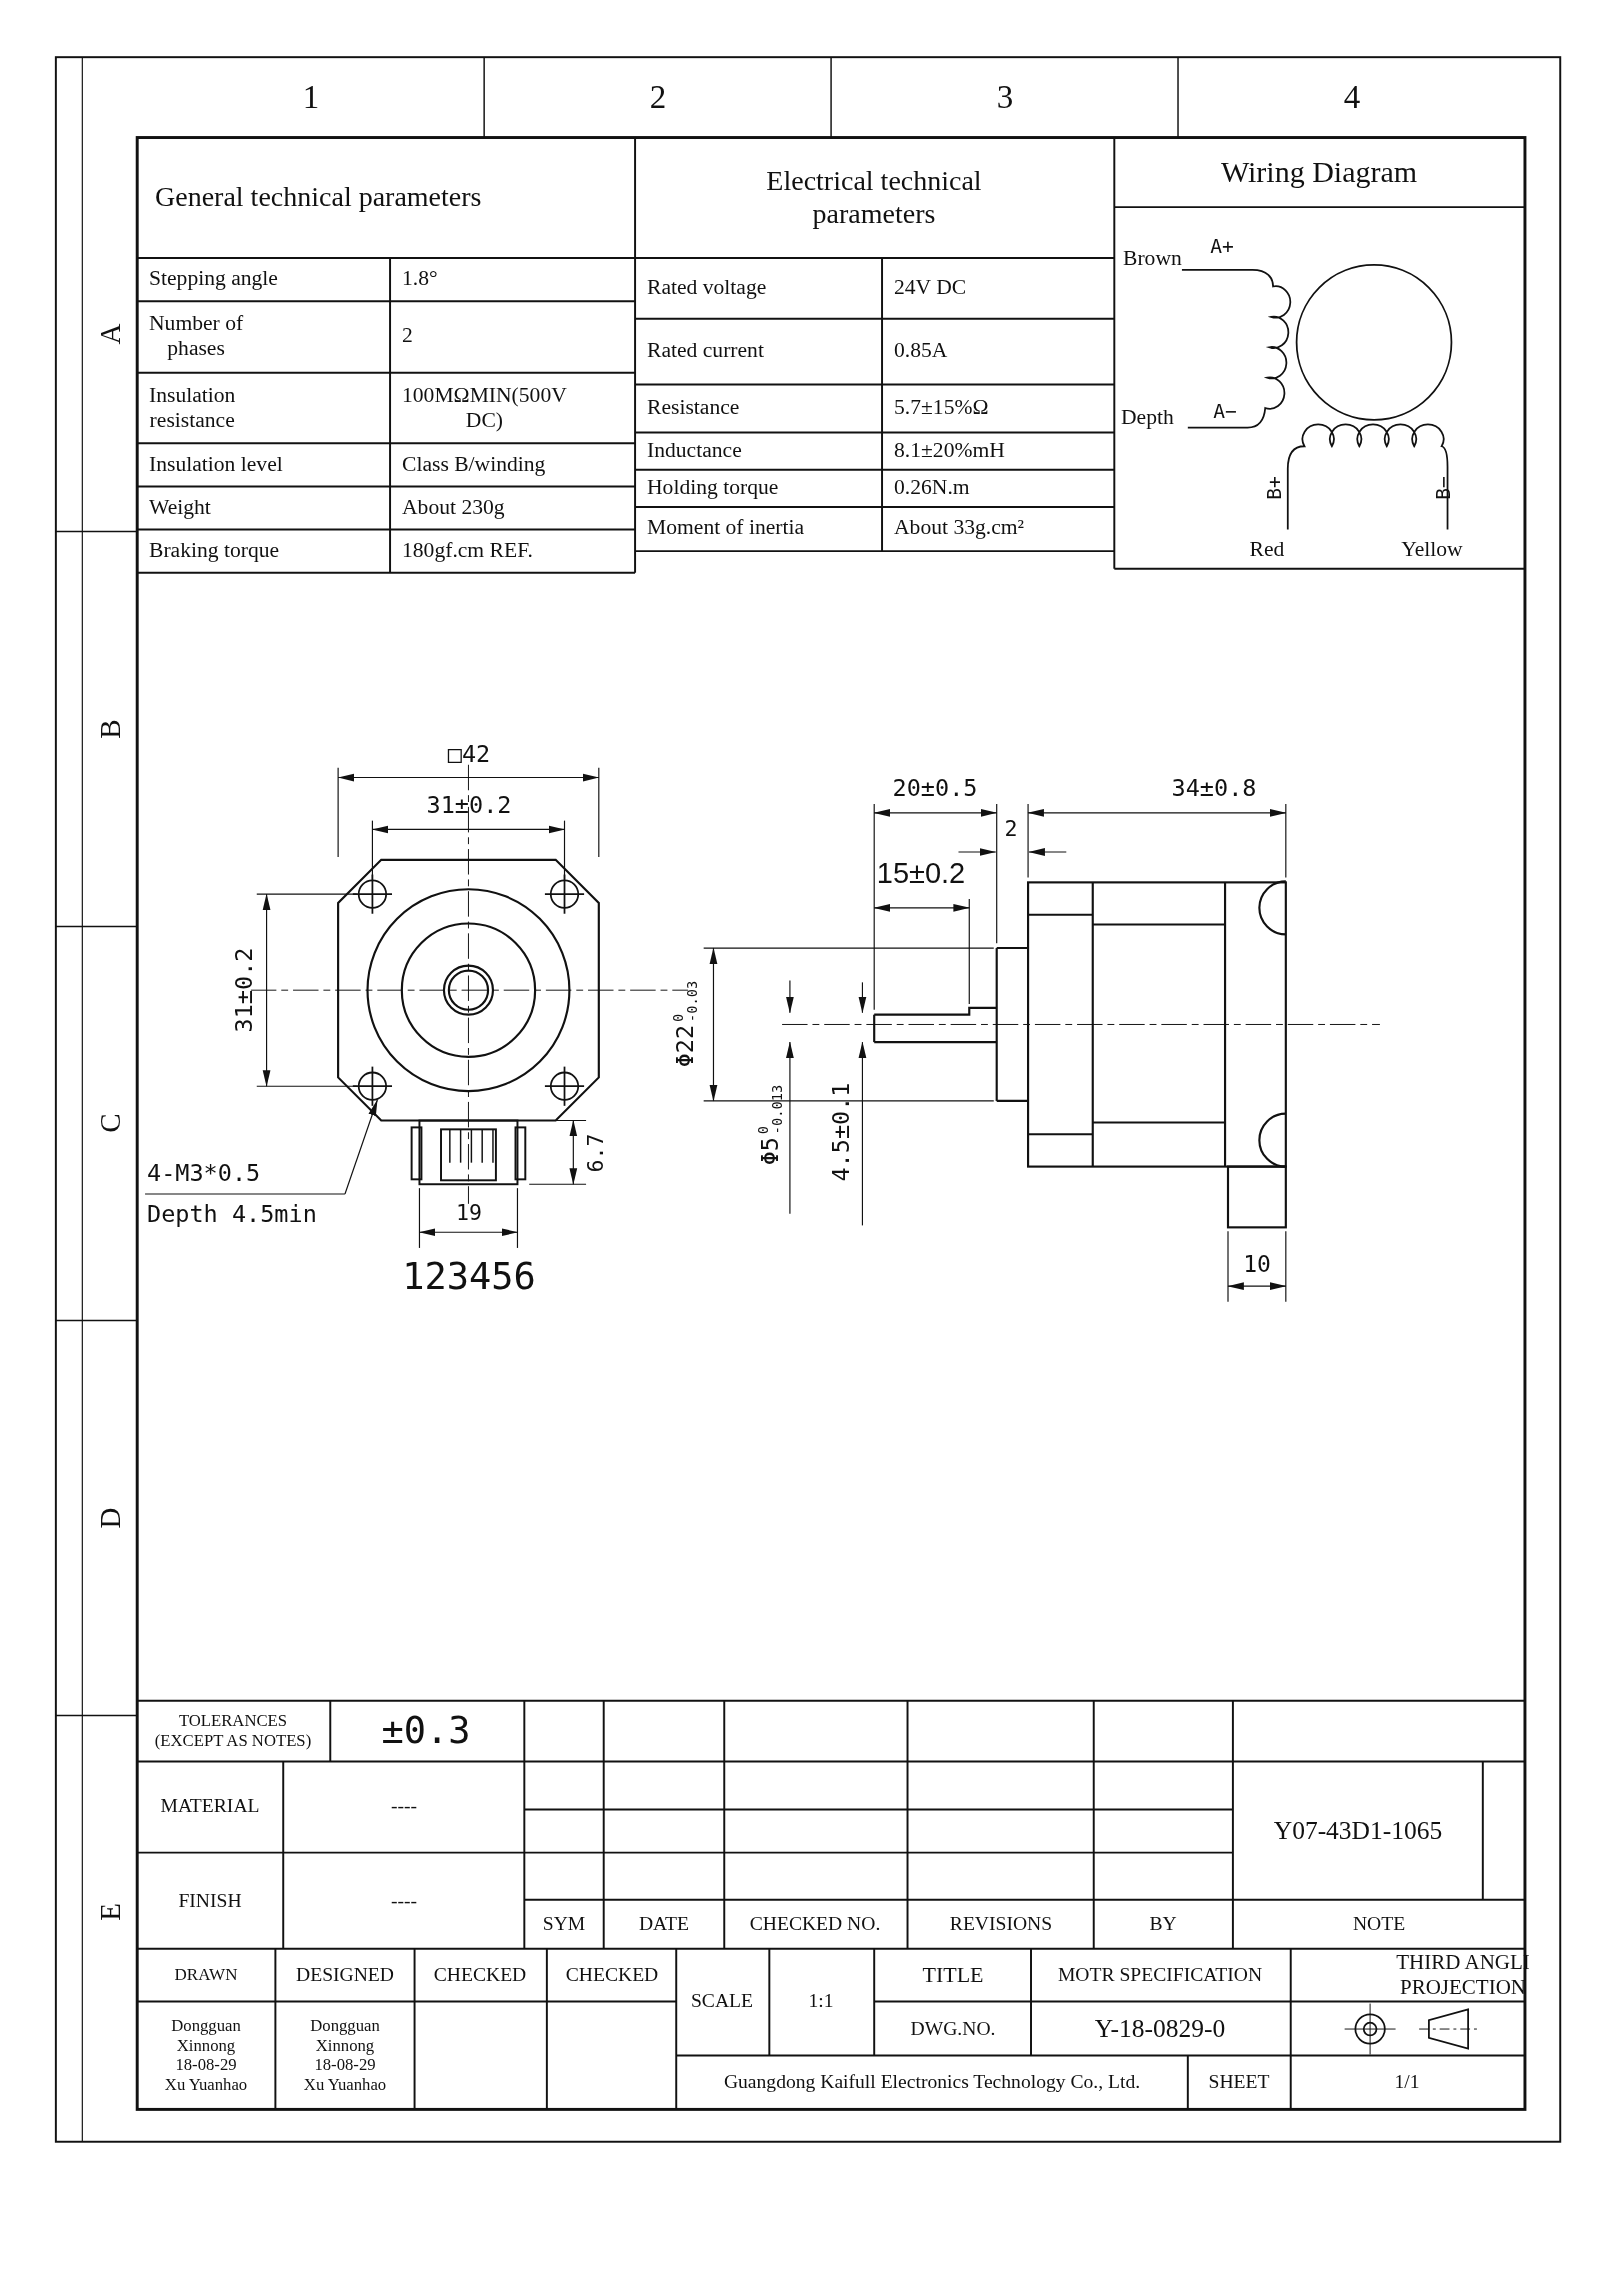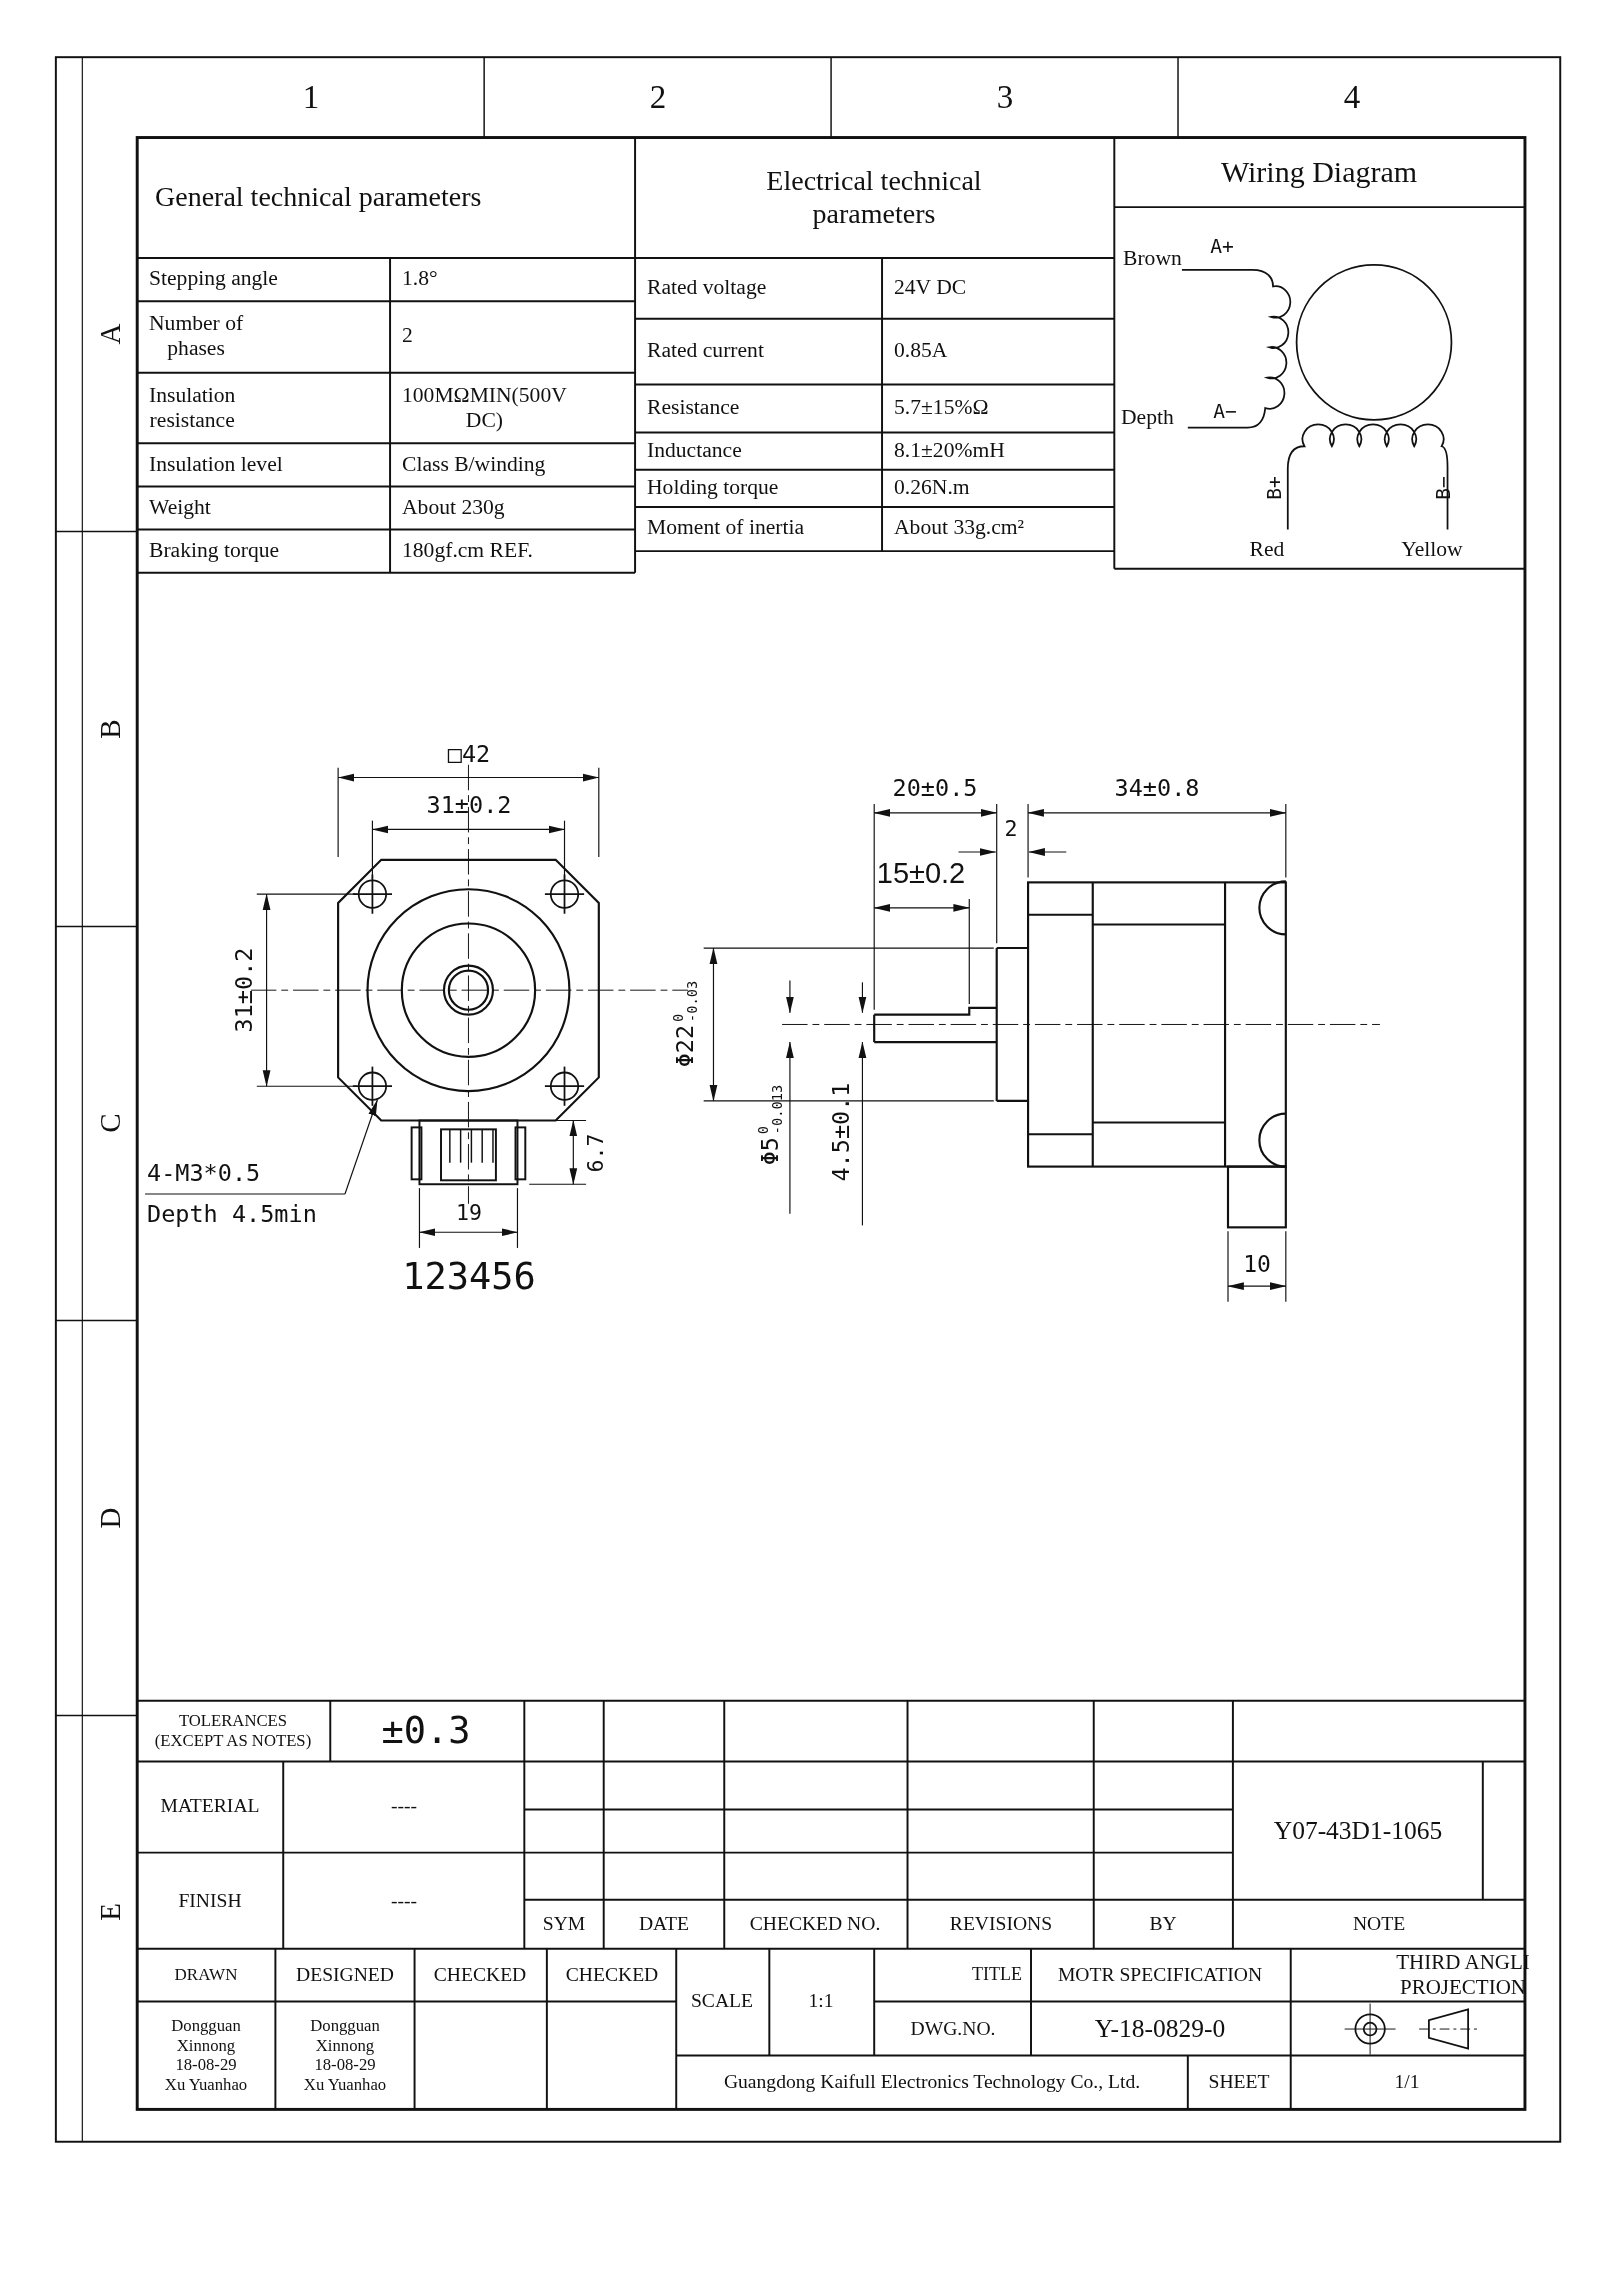--- a/index.html
+++ b/index.html
@@ -274,21 +274,21 @@
 <div class="t mono" style="left:469px;top:755px;font-size:23.5px">□42</div>
 <div class="t mono" style="left:469px;top:806px;font-size:23.5px">31±0.2</div>
 <div class="rot mono" style="left:244px;top:990px;font-size:23.5px">31±0.2</div>
 <div class="tl mono" style="left:147px;top:1174px;font-size:23.5px">4-M3*0.5</div>
 <div class="tl mono" style="left:147px;top:1215px;font-size:23.5px">Depth 4.5min</div>
 <div class="rot mono" style="left:595px;top:1153px;font-size:21.6px">6.7</div>
 <div class="t mono" style="left:469px;top:1213px;font-size:21.6px">19</div>
 <div class="t mono" style="left:469px;top:1277px;font-size:37px">123456</div>
 
 <div class="t mono" style="left:935px;top:789px;font-size:23.5px">20±0.5</div>
-<div class="t mono" style="left:1157px;top:789px;font-size:23.5px">34±0.8</div>
+<div class="t mono" style="left:1214px;top:789px;font-size:23.5px">34±0.8</div>
 <div class="t mono" style="left:1011px;top:829px;font-size:21.6px">2</div>
 <div class="t sans" style="left:921px;top:873px;font-size:29px">15±0.2</div>
 <div class="rot" style="left:685px;top:1024px">
   <span class="dia" style="font-size:23.5px">
     <span>Φ22</span>
     <span class="st">
       <i style="font-style:normal">0</i>
       <i style="font-style:normal">-0.03</i>
     </span>
   </span>
@@ -325,21 +325,21 @@
 18-08-29
 Xu Yuanhao</div>
 <div class="t" style="left:564px;top:1924px;font-size:19.6px">SYM</div>
 <div class="t" style="left:664px;top:1924px;font-size:19.6px">DATE</div>
 <div class="t" style="left:815px;top:1924px;font-size:19.6px">CHECKED NO.</div>
 <div class="t" style="left:1001px;top:1924px;font-size:19.6px">REVISIONS</div>
 <div class="t" style="left:1163px;top:1924px;font-size:19.6px">BY</div>
 <div class="t" style="left:1379px;top:1924px;font-size:19.6px">NOTE</div>
 <div class="t" style="left:722px;top:2001px;font-size:19.6px">SCALE</div>
 <div class="t" style="left:821px;top:2001px;font-size:19.6px">1:1</div>
-<div class="t" style="left:997px;top:1975px;font-size:18px">TITLE</div>
+<div class="t" style="left:953px;top:1975px;font-size:22px">TITLE</div>
 <div class="t" style="left:1160px;top:1975px;font-size:19.6px">MOTR SPECIFICATION</div>
 <div class="t" style="left:953px;top:2029px;font-size:19.6px">DWG.NO.</div>
 <div class="t" style="left:1160px;top:2029px;font-size:25.5px">Y-18-0829-0</div>
 <div class="t" style="left:1463px;top:1975px;font-size:21px">THIRD ANGLI
 PROJECTION</div>
 <div class="t" style="left:1358px;top:1831px;font-size:25.5px">Y07-43D1-1065</div>
 <div class="t" style="left:932px;top:2082px;font-size:19.6px">Guangdong Kaifull Electronics Technology Co., Ltd.</div>
 <div class="t" style="left:1239px;top:2082px;font-size:19.6px">SHEET</div>
 <div class="t" style="left:1407px;top:2082px;font-size:19.6px">1/1</div>
 

